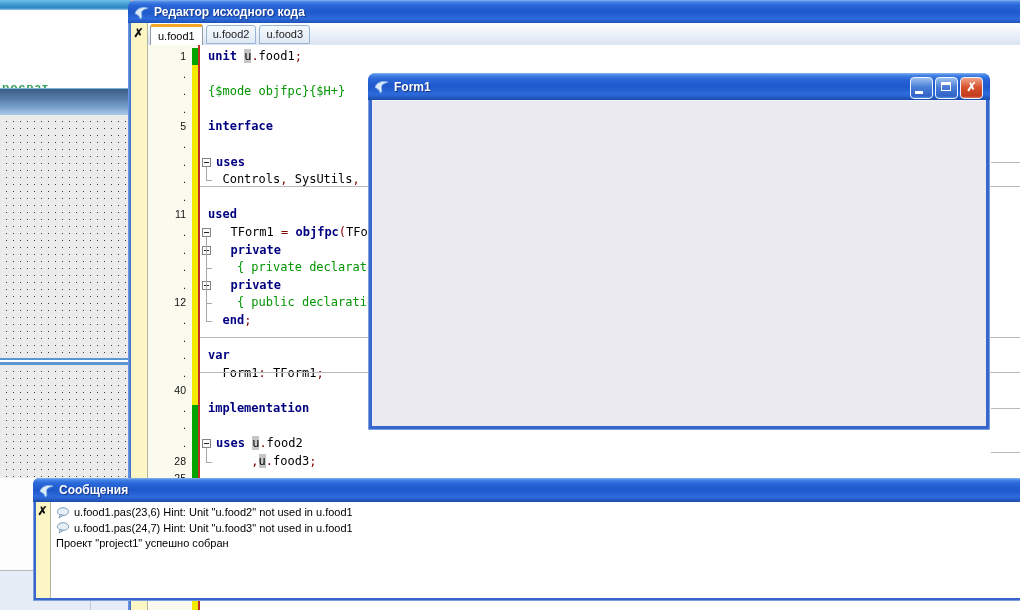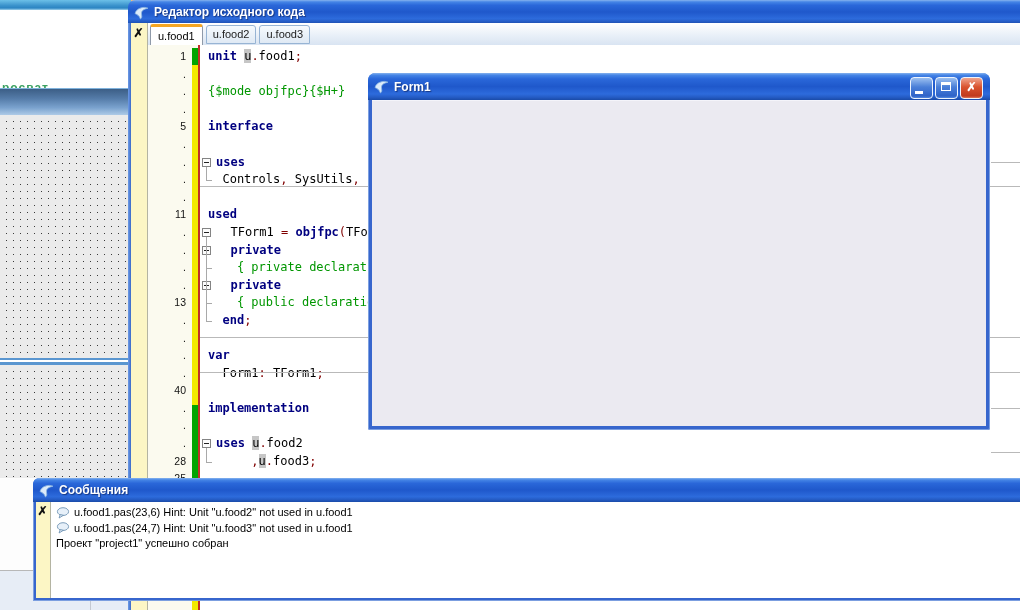--- a/index.html
+++ b/index.html
@@ -147,21 +147,21 @@
         <div class="gut-row">5</div>
         <div class="gut-row">.</div>
         <div class="gut-row">.</div>
         <div class="gut-row">.</div>
         <div class="gut-row">.</div>
         <div class="gut-row">11</div>
         <div class="gut-row">.</div>
         <div class="gut-row">.</div>
         <div class="gut-row">.</div>
         <div class="gut-row">.</div>
-        <div class="gut-row">13</div>
+        <div class="gut-row">12</div>
         <div class="gut-row">.</div>
         <div class="gut-row">.</div>
         <div class="gut-row">.</div>
         <div class="gut-row">.</div>
         <div class="gut-row">40</div>
         <div class="gut-row">.</div>
         <div class="gut-row">.</div>
         <div class="gut-row">.</div>
         <div class="gut-row">28</div>
         <div class="gut-row">25</div>

